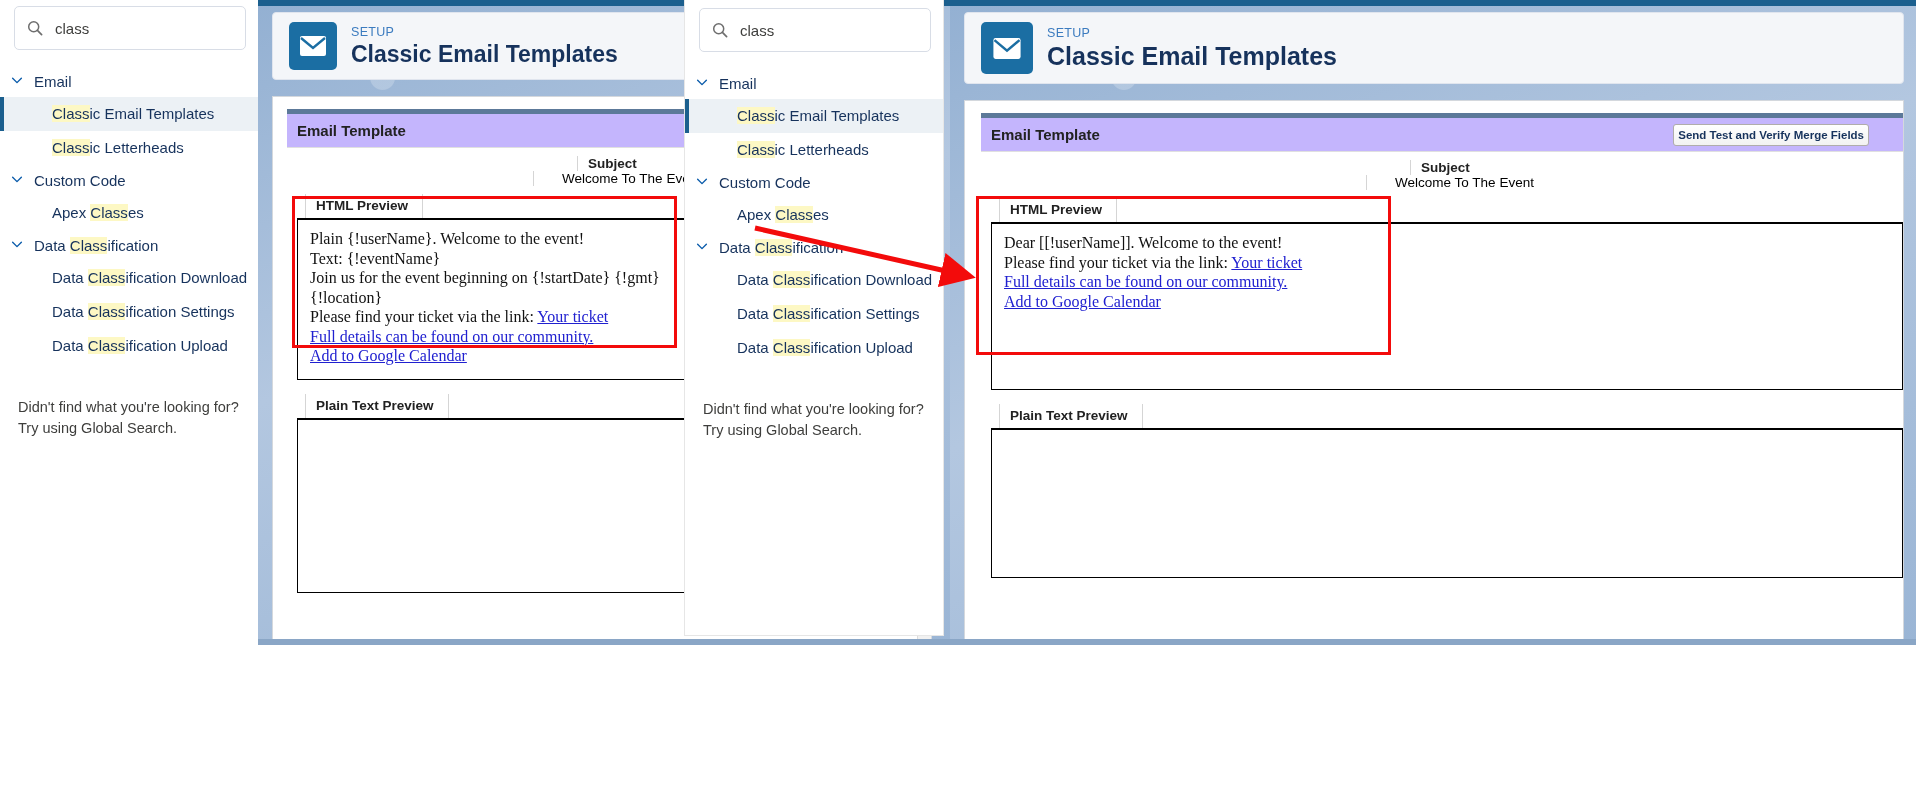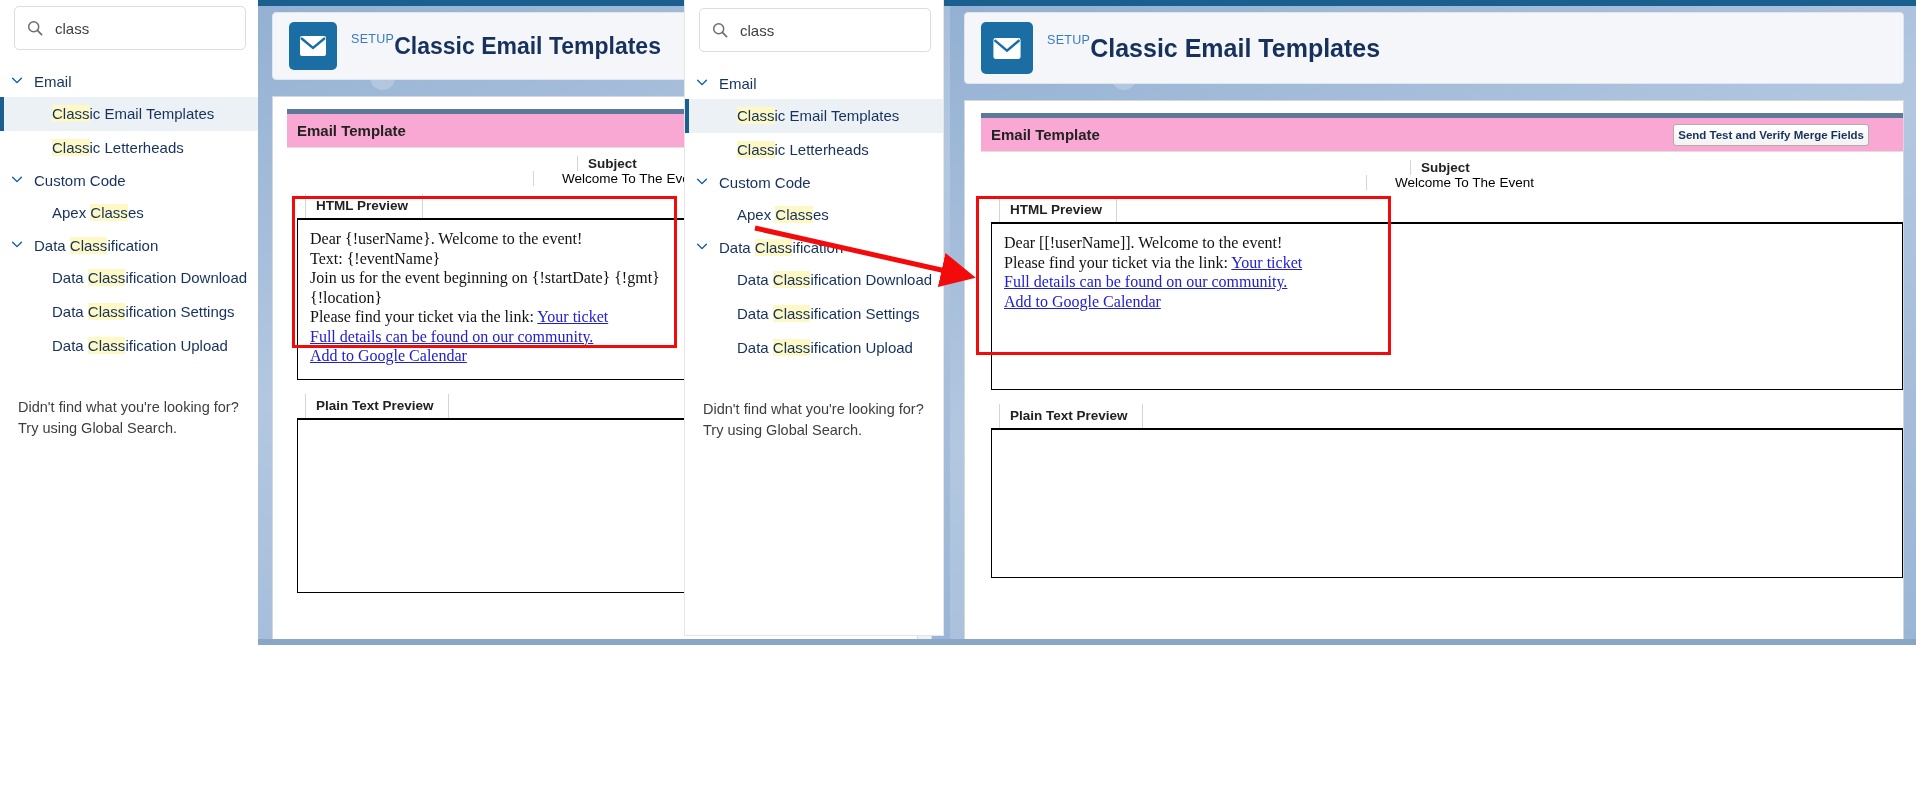--- a/index.html
+++ b/index.html
@@ -86,36 +86,36 @@
     border-radius: 4px;
     display: flex;
     align-items: center;
     padding: 12px 16px;
   }
   .hdr-icon {
     width: 48px; height: 48px; border-radius: 5px; background: #1b6ea3;
     display:flex; align-items:center; justify-content:center; flex:0 0 48px;
     margin-right: 14px;
   }
-  .hdr-text { display:flex; flex-direction:row; justify-content:flex-start; }
+  .hdr-text { display:flex; flex-direction:column; justify-content:flex-start; }
   .hdr-eyebrow { font-size: 12.5px; color: #3b7bbf; letter-spacing:.3px; line-height:15px; }
   .hdr-title { font-size: 23px; font-weight: bold; color: #16325c; line-height: 28px; }
 
   
   .card {
     position: absolute;
     background: #ffffff;
     border: 1px solid #d4d8dd;
     overflow: hidden;
   }
   .card-inner { position:absolute; left:14px; right:0; top:12px; bottom:0; }
   .sec-bar { height: 5px; background: #5c7999; }
   .sec-head {
     display:flex; align-items:center; justify-content:space-between;
-    background: #f9a8d4; border-bottom: 1px solid #e0e0e0;
+    background: #c4b5fd; border-bottom: 1px solid #e0e0e0;
     padding: 7px 8px 7px 10px; height: 34px; text-align: center;
   }
   .sec-title { font-size: 15px; font-weight: bold; color: #222; font-family:"Liberation Sans", sans-serif; }
   .btn {
     font-size: 11.5px; font-weight: bold; color: #16325c;
     border: 1px solid #b0adab; border-radius: 3px;
     background: linear-gradient(#ffffff,#f2f2f2);
     padding: 4px 4px; white-space: nowrap; cursor: pointer;
   }
 
@@ -212,21 +212,21 @@
           <span class="field-label">Subject</span>
           <span class="field-value">Welcome To The Event</span>
         </div>
 
         <div class="preview-row">
           <span class="preview-label">HTML Preview</span>
         </div>
 
         <div class="html-box">
           <div class="email-body">
-              <div>Dear {!userName}. Welcome to the event!</div>
+              <div>Plain {!userName}. Welcome to the event!</div>
               <div>Text: {!eventName}</div>
               <div>Join us for the event beginning on {!startDate} {!gmt}</div>
               <div>{!location}</div>
               <div>Please find your ticket via the link: <a href="#">Your ticket</a></div>
               <div><a href="#">Full details can be found on our community.</a></div>
               <div><a href="#">Add to Google Calendar</a></div>
             </div>
         </div>
 
         <div class="preview-row" style="margin-top:14px;">

